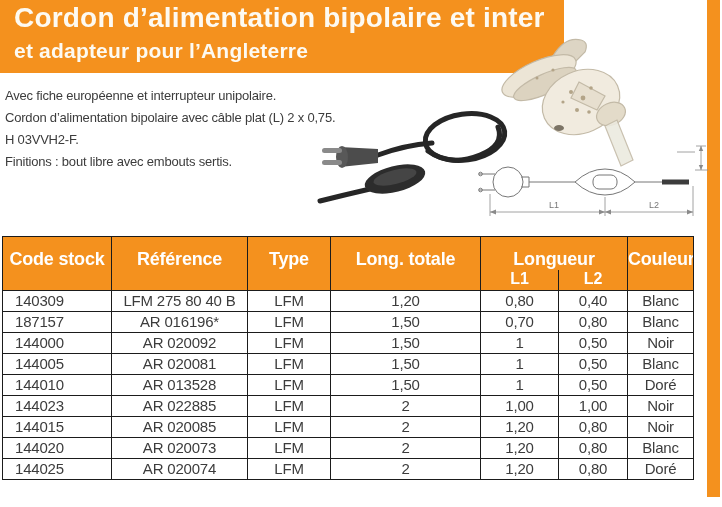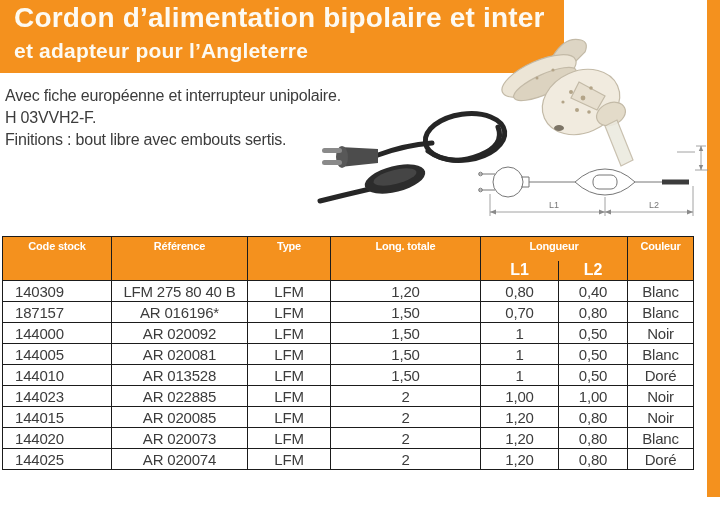--- a/index.html
+++ b/index.html
@@ -14,52 +14,53 @@
 
   
   .band{position:absolute;left:0;top:0;width:564px;height:73px;background:var(--orange);}
   .title1{position:absolute;left:14px;top:2px;font-size:28px;font-weight:600;color:#fdfaf2;letter-spacing:.2px;white-space:nowrap;}
   .title2{position:absolute;left:14px;top:39px;font-size:21px;font-weight:600;color:#fdfaf2;letter-spacing:.2px;white-space:nowrap;}
 
   
   .strip{position:absolute;left:707px;top:0;width:13px;height:497px;background:var(--orange);}
 
   
-  .desc{position:absolute;left:5px;top:85px;font-size:16px;line-height:22px;letter-spacing:-0.2px;color:#3c3c3c;}
+  .desc{position:absolute;left:5px;top:85px;font-size:13px;line-height:22px;letter-spacing:-0.2px;color:#3c3c3c;}
   .desc div{white-space:nowrap;}
 
   
   .photo-cord{position:absolute;left:300px;top:103px;width:215px;height:110px;}
   .photo-adapter{position:absolute;left:493px;top:18px;width:160px;height:150px;}
   .line-drawing{position:absolute;left:477px;top:144px;width:235px;height:90px;}
 
   
   table.spec{position:absolute;left:2px;top:236px;width:691px;border-collapse:collapse;table-layout:fixed;font-size:15px;letter-spacing:-0.2px;color:#3c3c3c;}
   table.spec th,table.spec td{overflow:hidden;white-space:nowrap;}
-  thead th{background:var(--orange);color:#fff;font-weight:bold;font-size:11px;text-align:center;vertical-align:top;padding-top:3px;}
+  thead th{background:var(--orange);color:#fff;font-weight:bold;font-size:18px;text-align:center;vertical-align:top;padding-top:12px;}
   thead tr.h1 th{height:24px;border-left:1px solid var(--border);border-right:1px solid var(--border);border-top:1px solid var(--border);}
   thead tr.h2 th{height:20px;font-size:16px;border-left:1px solid var(--border);border-right:1px solid var(--border);padding-top:0;}
   thead tr.h2 th:first-child{border-left:none;}
   tbody td{border:1px solid var(--border);height:21px;text-align:center;}
   tbody td.left{text-align:left;padding-left:12px;}
 </style>
 </head>
 <body>
 
 <div class="page">
 
   <div class="band">
     <div class="title1">Cordon d’alimentation bipolaire et inter</div>
     <div class="title2">et adapteur pour l’Angleterre</div>
   </div>
 
   <div class="strip"></div>
 
   <div class="desc">
     <div>Avec fiche européenne et interrupteur unipolaire.</div>
+    <div>Cordon d’alimentation bipolaire avec câble plat (L) 2 x 0,75.</div>
     <div>H 03VVH2-F.</div>
     <div>Finitions : bout libre avec embouts sertis.</div>
   </div>
 
   <svg class="photo-adapter" viewBox="0 0 160 150">
     <g stroke="#c3baa7" stroke-width="1.2">
       <path d="M60 38 Q72 18 88 22 Q96 24 92 34 L80 46 Z" fill="#ddd5c4"></path>
       <ellipse cx="46" cy="58" rx="40" ry="15" fill="#ece5d6" transform="rotate(-24 46 58)"></ellipse>
       <ellipse cx="52" cy="66" rx="34" ry="10" fill="#dcd3c0" transform="rotate(-24 52 66)"></ellipse>
       <ellipse cx="88" cy="84" rx="40" ry="31" fill="#f1ebdf" transform="rotate(-24 88 84)"></ellipse>

